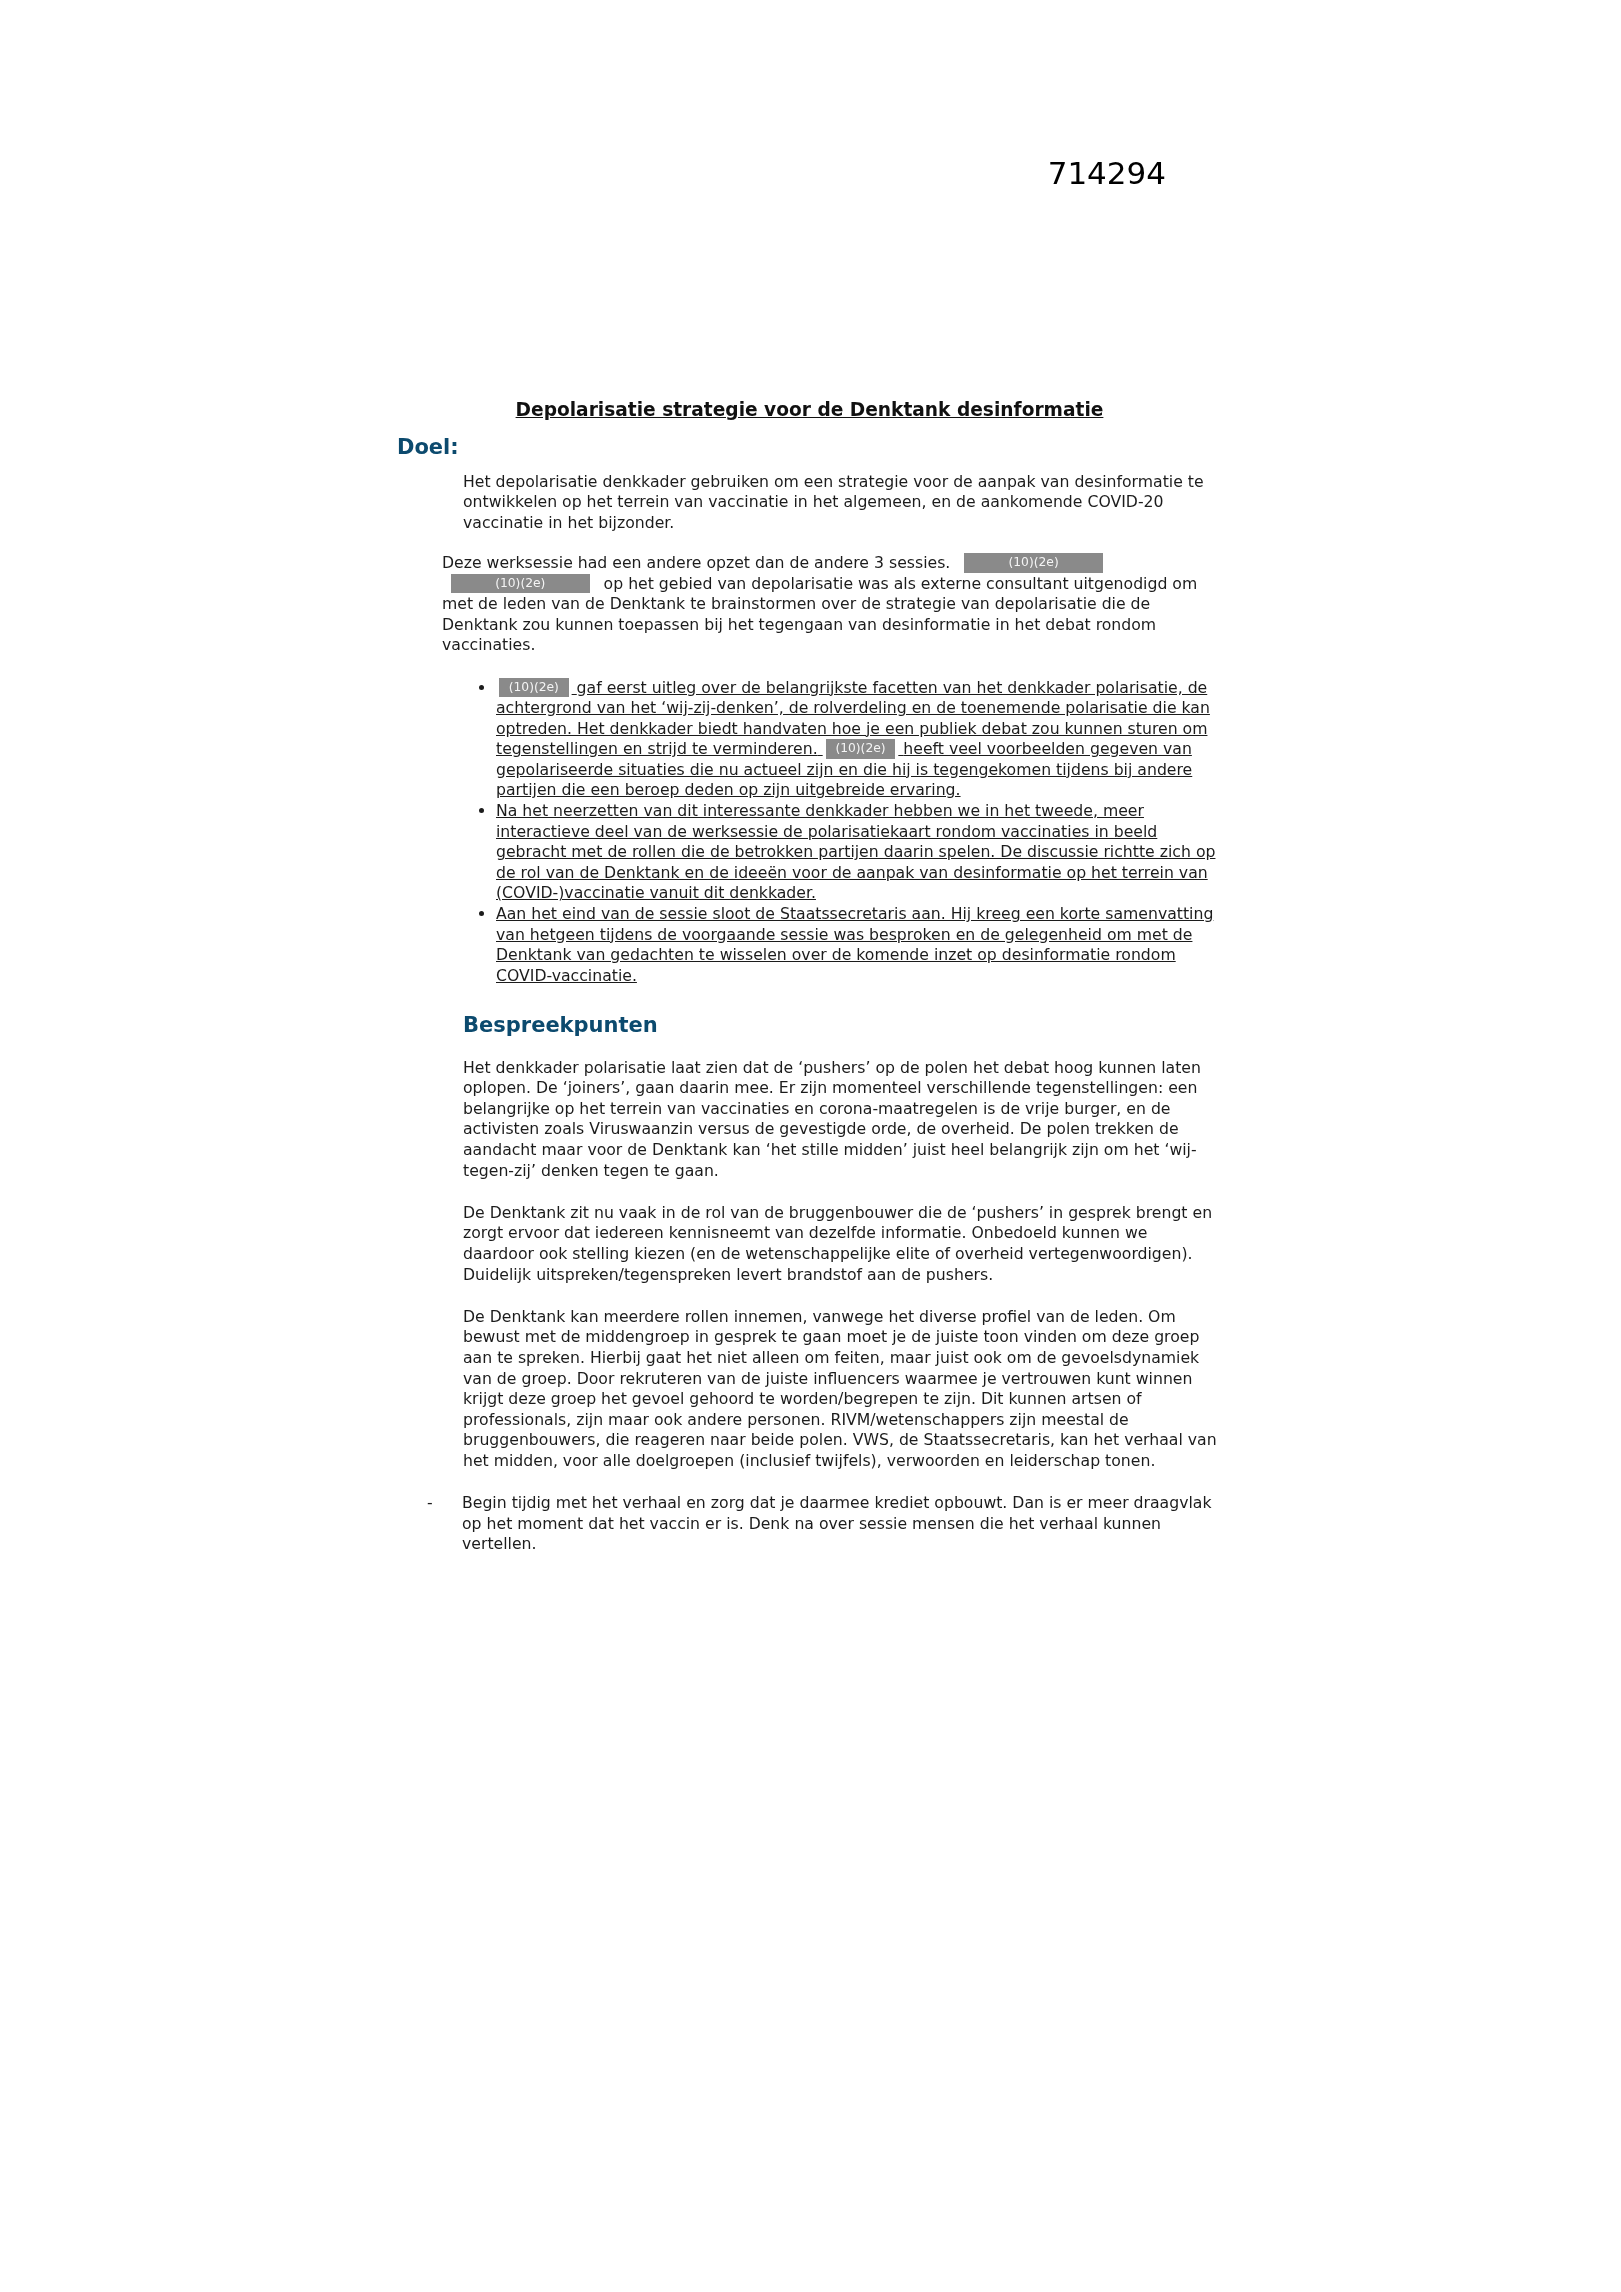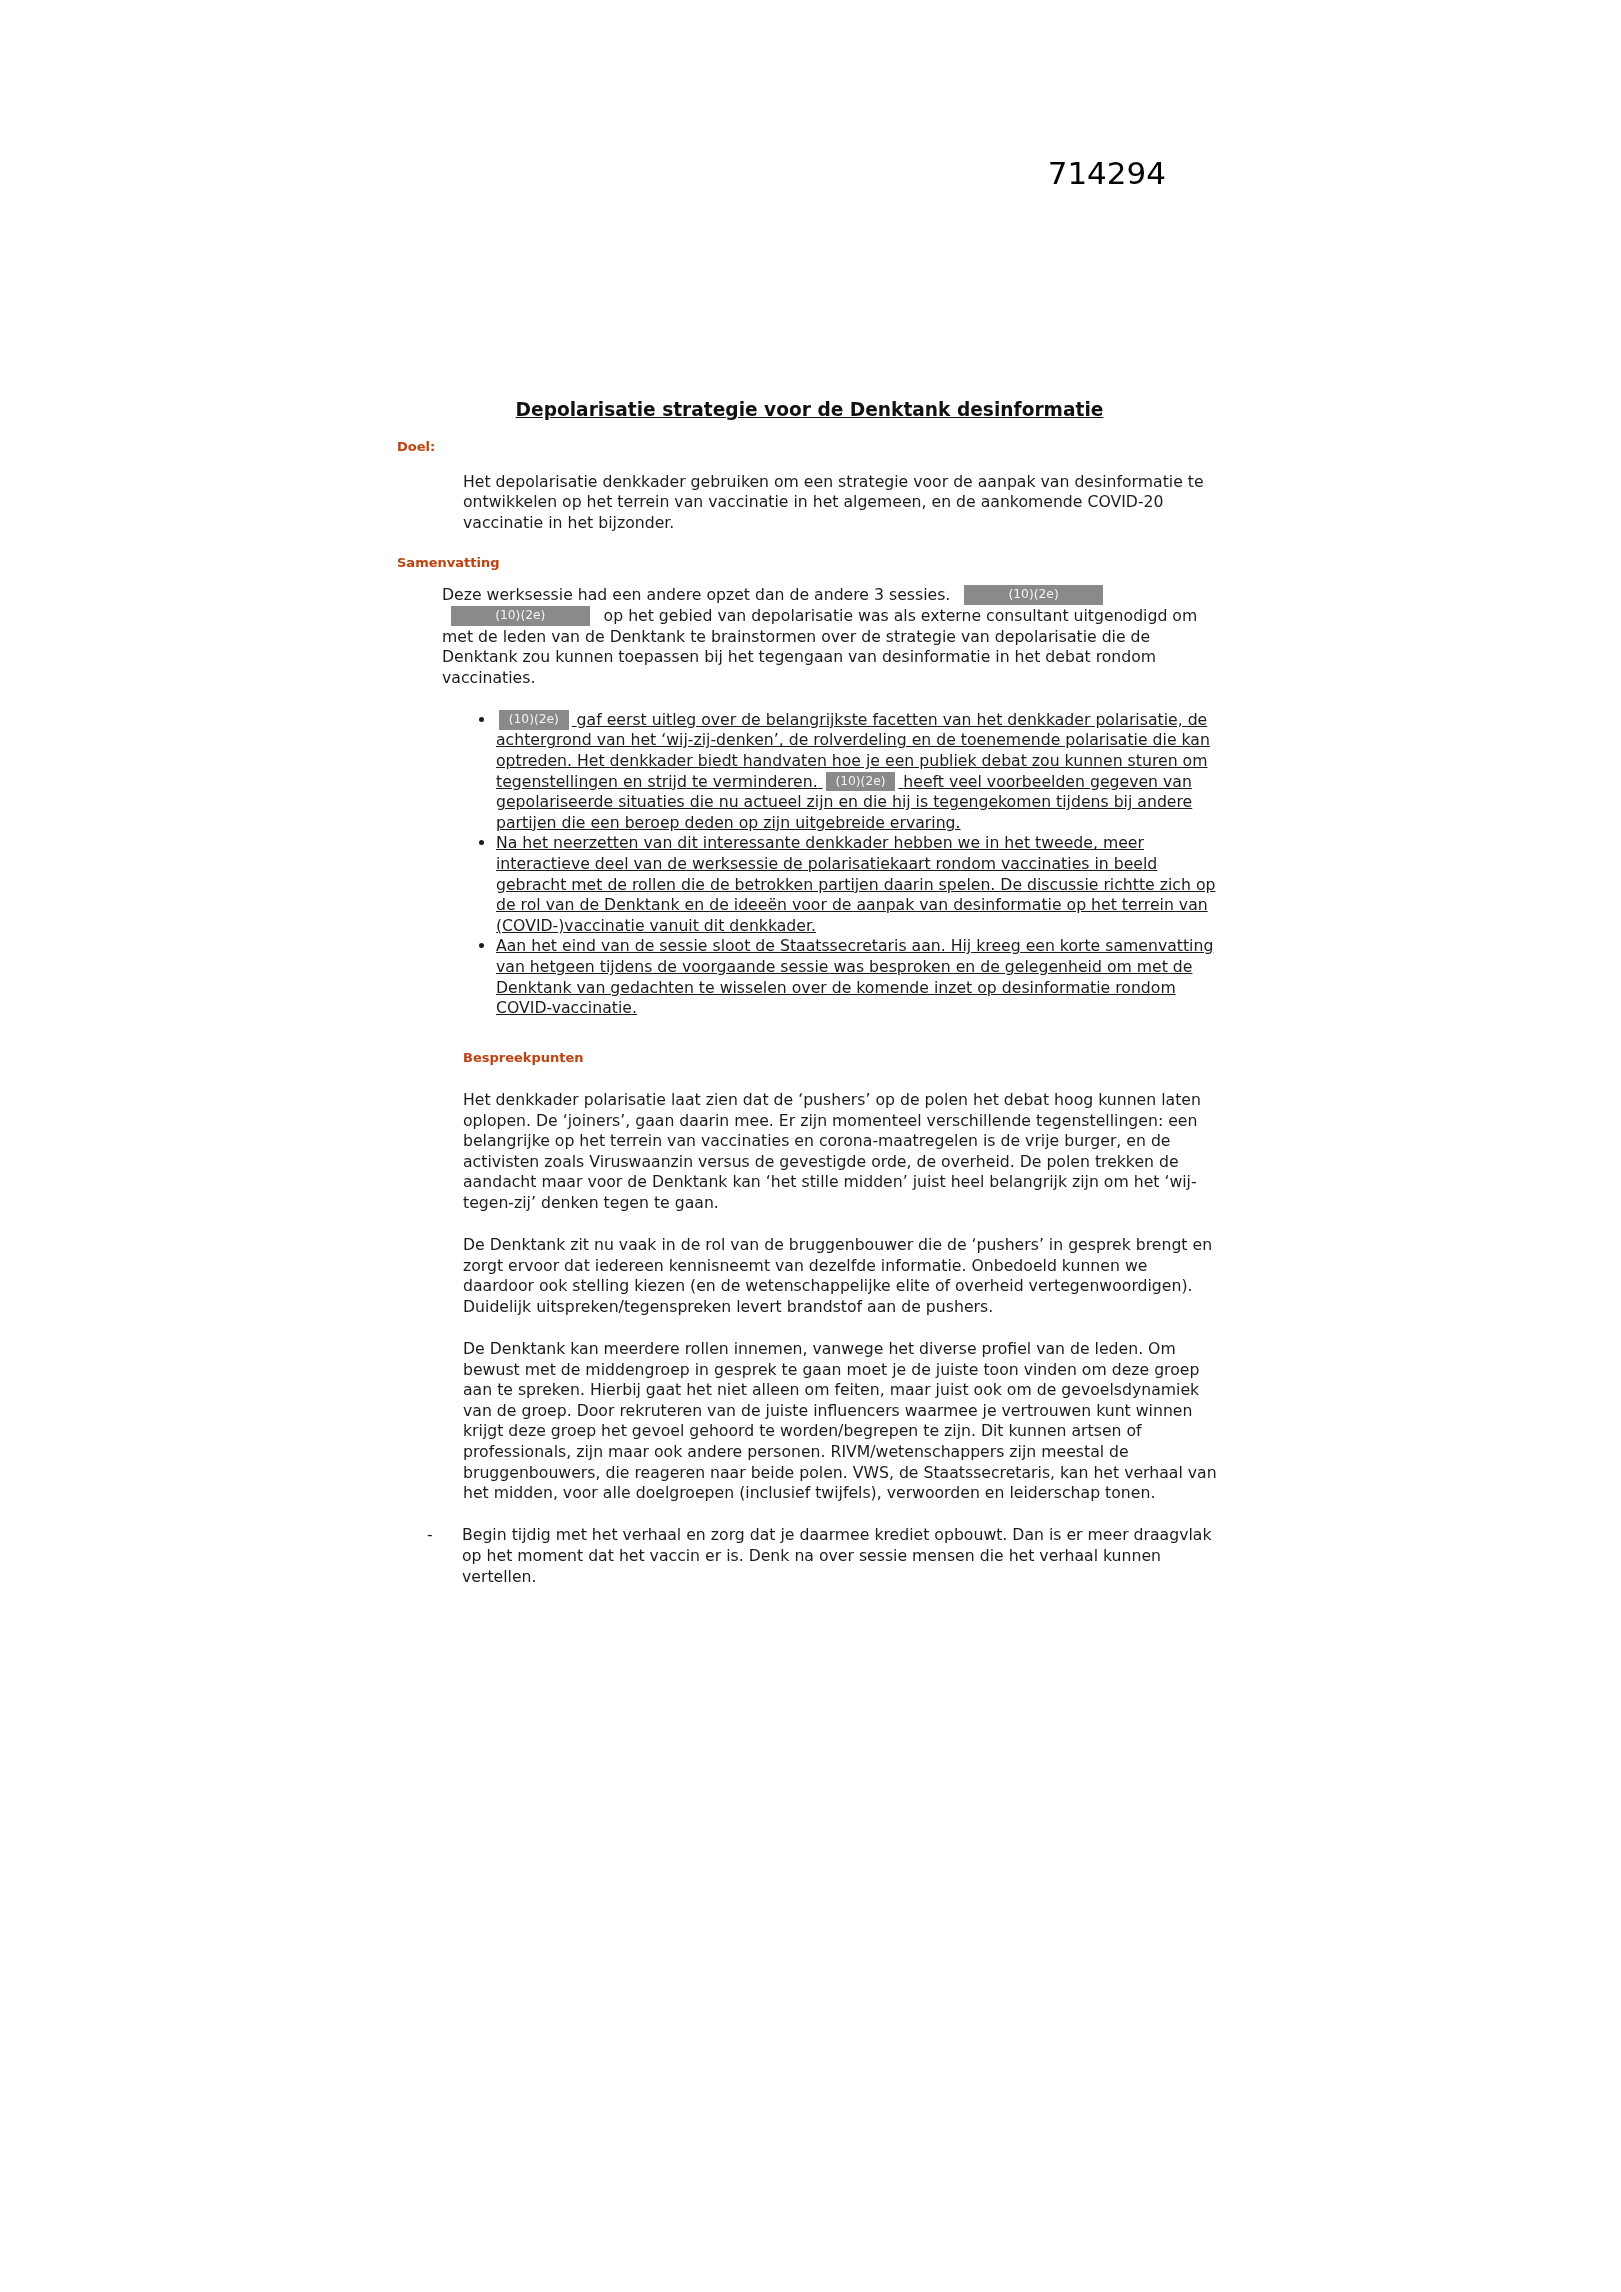--- a/index.html
+++ b/index.html
@@ -30,24 +30,24 @@
   }
   .title {
     margin: 0 0 16.7px 0;
     font-size: 18.6px;
     font-weight: bold;
     text-decoration: underline;
     text-align: center;
     color: #111111;
   }
   .heading {
-    font-size: 13px;
+    font-size: 21px;
     font-weight: bold;
     margin: 0 0 13.7px 0;
-    color: #c2410c;
+    color: #0c4a6e;
   }
   p { margin: 0 0 21.6px 0; }
   .indent { margin-left: 66px; }
   .intro { margin-bottom: 0; margin-left: 45px; }
   .doel-body { margin-bottom: 19.6px; }
   .samenvatting-h { margin-bottom: 11.8px; }
   .bullets {
     list-style: disc outside;
     margin: 21.6px 0 0 0;
     padding-left: 99px;
@@ -79,21 +79,20 @@
 
   <div class="doc-number">714294</div>
 
   <div class="content">
 
     <h1 class="title">Depolarisatie strategie voor de Denktank desinformatie</h1>
 
     <h2 class="heading">Doel:</h2>
     <p class="indent doel-body">Het depolarisatie denkkader gebruiken om een strategie voor de aanpak van desinformatie te ontwikkelen op het terrein van vaccinatie in het algemeen, en de aankomende COVID-20 vaccinatie in het bijzonder.</p>
 
-    <h2 class="heading samenvatting-h">Samenvatting</h2>
 
     <p class="intro"><span>Deze werksessie had een andere opzet dan de andere 3 sessies.</span> <span class="redact redact-wide">(10)(2e)</span> <span class="redact redact-wide">(10)(2e)</span> <span>op het gebied van depolarisatie was als externe consultant uitgenodigd om met de leden van de Denktank te brainstormen over de strategie van depolarisatie die de Denktank zou kunnen toepassen bij het tegengaan van desinformatie in het debat rondom vaccinaties.</span></p>
 
     <ul class="bullets">
       <li><span class="redact">(10)(2e)</span> <span>gaf eerst uitleg over de belangrijkste facetten van het denkkader polarisatie, de achtergrond van het ‘wij-zij-denken’, de rolverdeling en de toenemende polarisatie die kan optreden. Het denkkader biedt handvaten hoe je een publiek debat zou kunnen sturen om tegenstellingen en strijd te verminderen.</span> <span class="redact">(10)(2e)</span> <span>heeft veel voorbeelden gegeven van gepolariseerde situaties die nu actueel zijn en die hij is tegengekomen tijdens bij andere partijen die een beroep deden op zijn uitgebreide ervaring.</span></li>
       <li>Na het neerzetten van dit interessante denkkader hebben we in het tweede, meer interactieve deel van de werksessie de polarisatiekaart rondom vaccinaties in beeld gebracht met de rollen die de betrokken partijen daarin spelen. De discussie richtte zich op de rol van de Denktank en de ideeën voor de aanpak van desinformatie op het terrein van (COVID-)vaccinatie vanuit dit denkkader.</li>
       <li>Aan het eind van de sessie sloot de Staatssecretaris aan. Hij kreeg een korte samenvatting van hetgeen tijdens de voorgaande sessie was besproken en de gelegenheid om met de Denktank van gedachten te wisselen over de komende inzet op desinformatie rondom COVID-vaccinatie.</li>
     </ul>
 
     <h2 class="heading indent bespreek">Bespreekpunten</h2>

